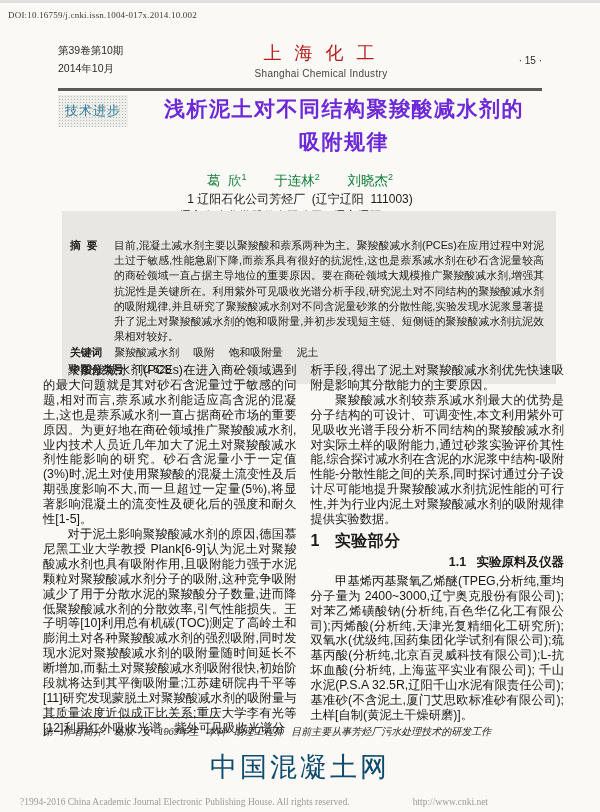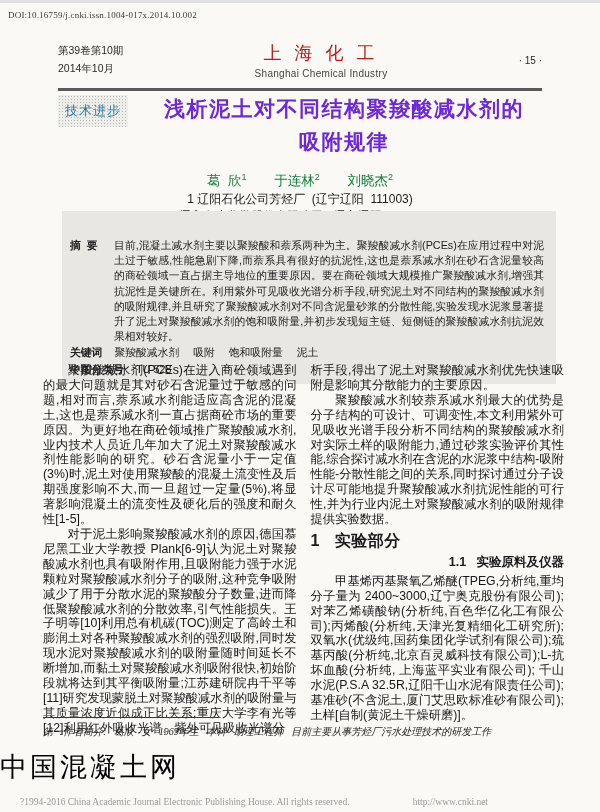--- a/index.html
+++ b/index.html
@@ -82,23 +82,23 @@
   .footnote-wrap { position: absolute; top: 714px; left: 43px; right: 36px; }
   .footnote-rule { width: 176px; border-top: 1px solid #3a3a3a; margin-bottom: 7px; }
   .footnote {
     font-family: "Liberation Serif", "DejaVu Serif", serif;
     font-style: italic;
     font-size: 10px; color: #252525; white-space: pre-wrap;
   }
   
   .watermark {
     position: absolute; top: 746px; left: 0; right: 0;
-    text-align: left;
+    text-align: center;
     font-size: 27px; letter-spacing: 3px;
-    color: #000000; font-weight: 500;
+    color: #0c4a6e; font-weight: 500;
   }
   
   .copyright {
     position: absolute; bottom: 8px; left: 20px; right: 112px;
     display: flex; justify-content: space-between;
     font-family: "Liberation Serif", "DejaVu Serif", serif;
     font-size: 9.5px; color: #9a9a9a;
   }
 </style>
 </head>

